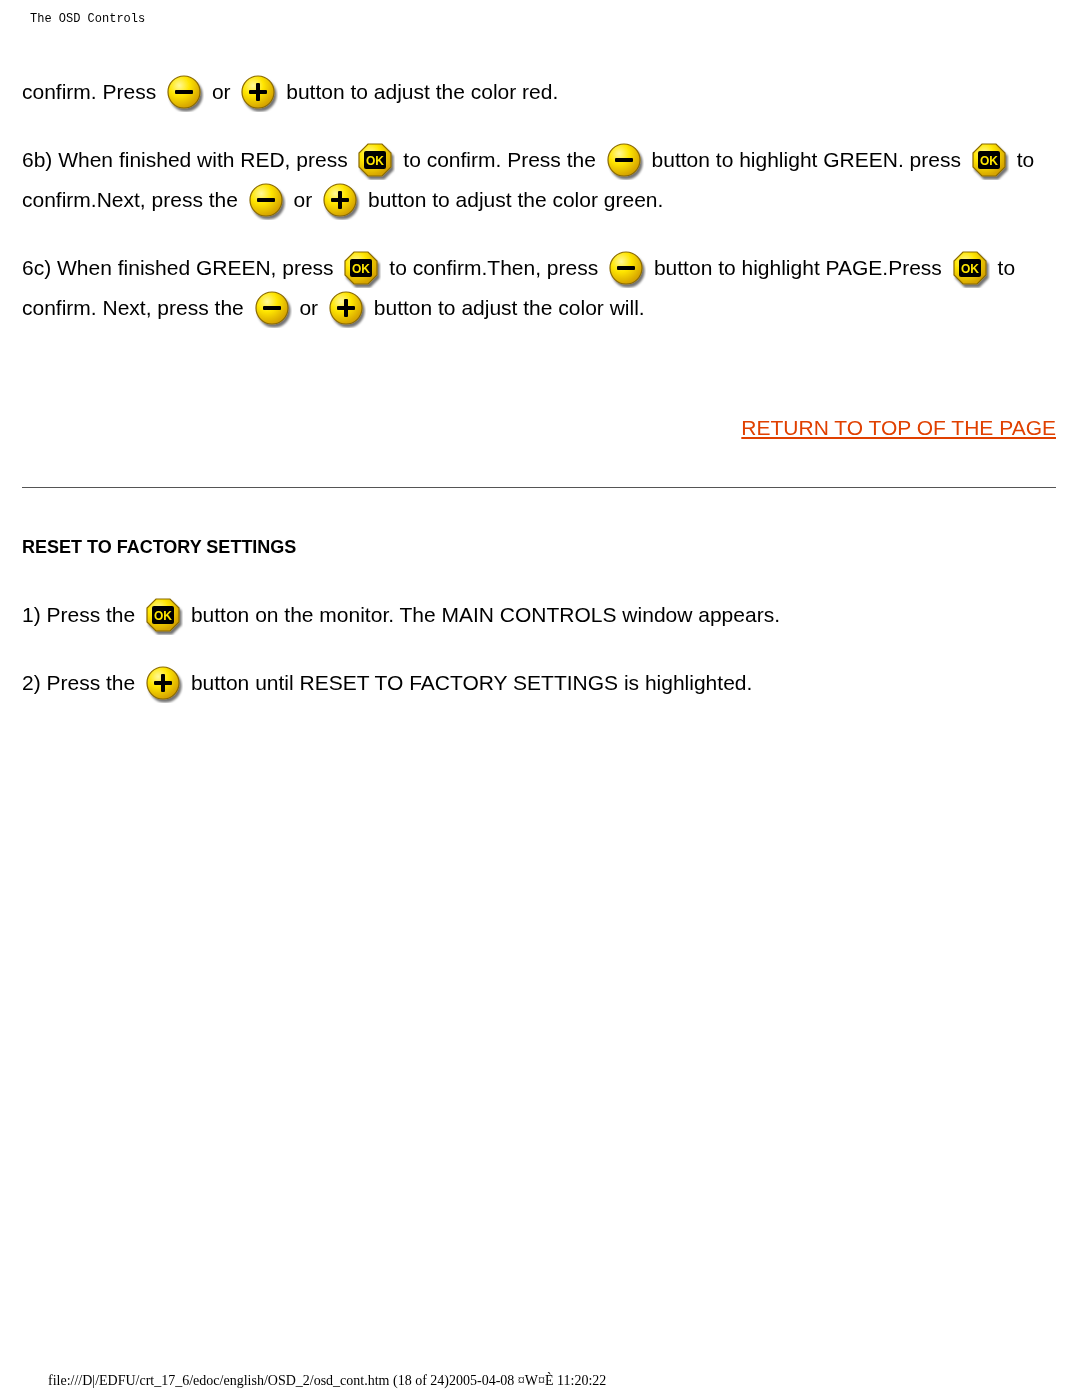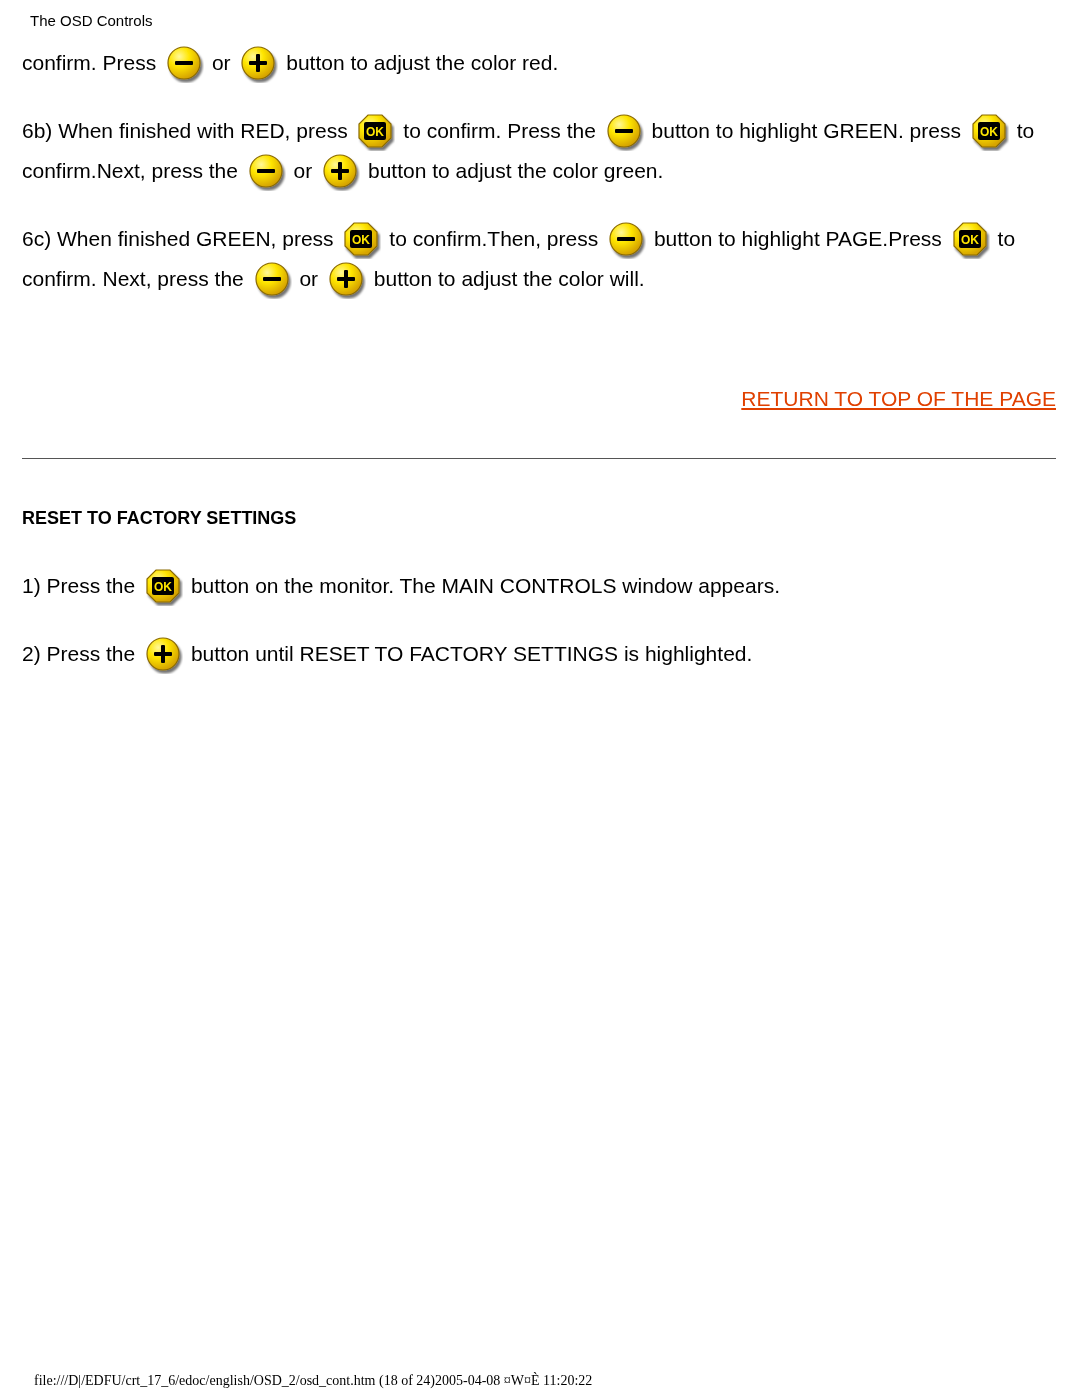--- a/index.html
+++ b/index.html
@@ -11,23 +11,23 @@
     width: 1080px;
   }
   .page {
     width: 1080px;
     min-height: 1397px;
     position: relative;
     box-sizing: border-box;
     padding: 12px 20px 60px 20px;
   }
   .header-title {
-    font-family: Liberation Sans, sans-serif;
-    font-size: 15px;
-    margin: 0 0 14px 10px;
+    font-family: Liberation Mono, monospace;
+    font-size: 12px;
+    margin: 0 0 46px 10px;
   }
   .content {
     padding: 0 4px 0 2px;
     font-size: 21px;
     line-height: 1.55;
   }
   .para {
     margin-bottom: 28px;
   }
   .seg {
@@ -49,21 +49,21 @@
     margin: 0 0 46px 0;
   }
   .section-heading {
     font-size: 18px;
     font-weight: bold;
     margin-bottom: 34px;
   }
   .footer {
     position: absolute;
     bottom: 8px;
-    left: 34px;
+    left: 48px;
     font-family: "Times New Roman", Times, serif;
     font-size: 14px;
     color: #000;
   }
   
   .btn {
     display: inline-block;
     vertical-align: middle;
     margin: 0 2px;
   }

